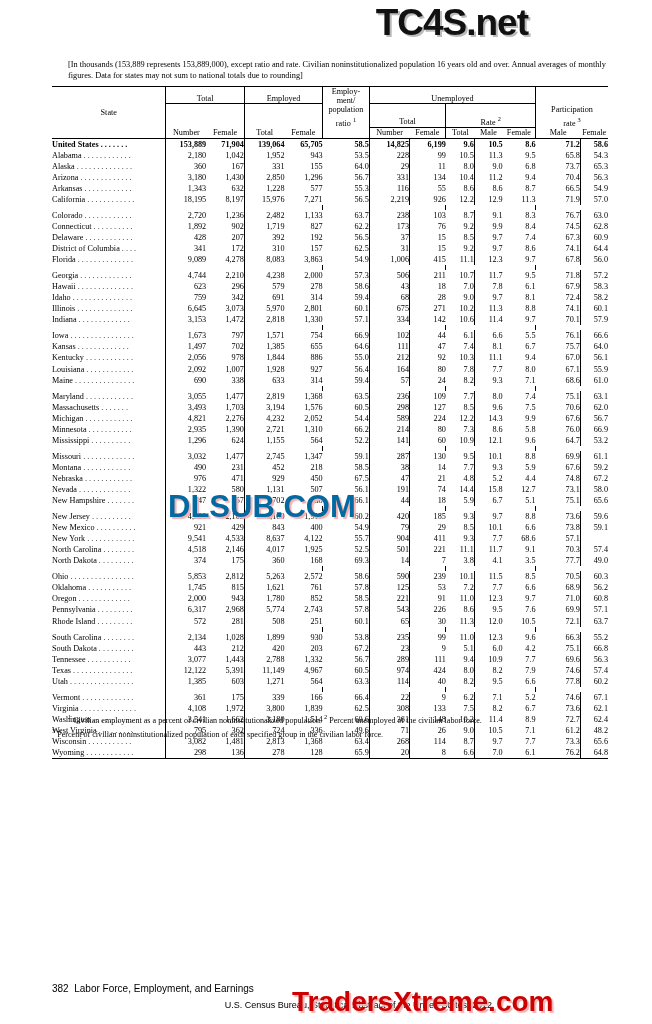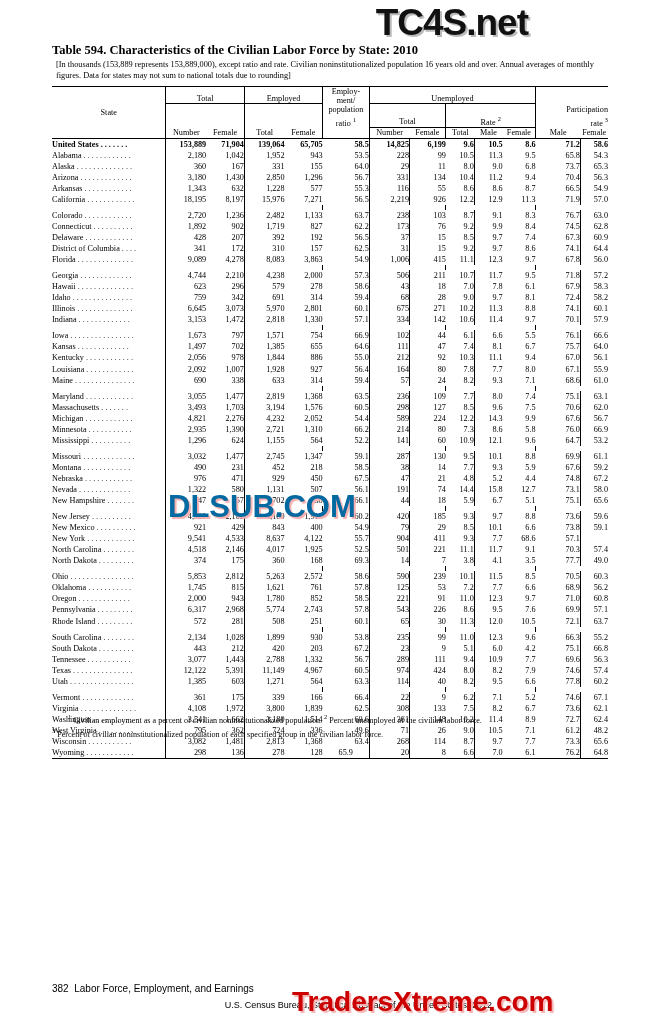--- a/index.html
+++ b/index.html
@@ -40,21 +40,21 @@
     z-index:40;
   }
 
   
   .title{
     position:absolute; left:52px; top:43px;
     font-family:"Liberation Serif", serif;
     font-weight:bold; font-size:12.5px;
   }
   .headnote{
-    position:absolute; left:56px; top:60px; width:560px;
+    position:absolute; left:68px; top:60px; width:560px;
     font-size:8.3px; line-height:10.5px;
   }
 
   
   table.main{
     position:absolute; left:52px; top:86px;
     width:556px;
     border-collapse:collapse;
     font-size:8.2px;
     font-family:"Liberation Serif", serif;
@@ -100,21 +100,20 @@
 </style>
 </head>
 <body>
 
 <div class="page">
 
   <div class="wm-tc4s">TC4S.net</div>
   <div class="wm-dlsub">DLSUB.COM</div>
   <div class="wm-traders">TradersXtreme.com</div>
 
-  <div class="title">Table 594. Characteristics of the Civilian Labor Force by State: 2010</div>
   <div class="headnote">[In thousands (153,889 represents 153,889,000), except ratio and rate. Civilian noninstitutionalized population 16 years old and over. Annual averages of monthly figures. Data for states may not sum to national totals due to rounding]</div>
 
   <table class="main">
     <colgroup>
       <col style="width:118px">
       <col style="width:42px">
         <col style="width:40px">
       <col style="width:42px">
         <col style="width:40px">
       <col style="width:48px">
@@ -126,21 +125,21 @@
       <col style="width:28px">
         <col style="width:28px">
     </colgroup>
     <thead>
       <tr class="hdr">
         <th rowspan="3" class="bt bb" style="vertical-align:middle;">State</th>
         <th colspan="2" class="bt bl thin">Total</th>
         <th colspan="2" class="bt bl thin">Employed</th>
         <th rowspan="2" class="bt bl" style="vertical-align:bottom;line-height:9.2px;">Employ-<br>ment/<br>population<br>ratio <sup>1</sup></th>
         <th colspan="5" class="bt bl thin">Unemployed</th>
-        <th colspan="2" class="bt bl" style="line-height:9.2px;text-align:right;" rowspan="2">Participation<br>rate <sup>3</sup></th>
+        <th colspan="2" class="bt bl" style="line-height:9.2px;" rowspan="2">Participation<br>rate <sup>3</sup></th>
       </tr>
       <tr class="hdr">
         <th colspan="2" rowspan="1" class="bl"></th>
         <th colspan="2" class="bl"></th>
         <th colspan="2" class="bl thin">Total</th>
         <th colspan="3" class="bl thin">Rate <sup>2</sup></th>
       </tr>
       <tr class="hdr">
         <th class="bb bl">Number</th>
         <th class="bb">Female</th>
@@ -1056,21 +1055,21 @@
           <td class="num">7.7</td>
           <td class="num">73.3</td>
           <td class="num bl">65.6</td>
         </tr>
         <tr class="row">
           <td class="state" style="border-bottom: 1px solid rgb(0, 0, 0);">Wyoming . . . . . . . . . . . .</td>
           <td class="num bl" style="border-bottom: 1px solid rgb(0, 0, 0);">298</td>
           <td class="num" style="border-bottom: 1px solid rgb(0, 0, 0);">136</td>
           <td class="num bl" style="border-bottom: 1px solid rgb(0, 0, 0);">278</td>
           <td class="num" style="border-bottom: 1px solid rgb(0, 0, 0);">128</td>
-          <td class="num" style="border-bottom: 1px solid rgb(0, 0, 0); text-align: center;">65.9</td>
+          <td class="num" style="border-bottom: 1px solid rgb(0, 0, 0);">65.9</td>
           <td class="num bl" style="border-bottom: 1px solid rgb(0, 0, 0); margin-left: 28px;">20</td>
           <td class="num bl" style="border-bottom: 1px solid rgb(0, 0, 0);">8</td>
           <td class="num" style="border-bottom: 1px solid rgb(0, 0, 0);">6.6</td>
           <td class="num bl" style="border-bottom: 1px solid rgb(0, 0, 0);">7.0</td>
           <td class="num" style="border-bottom: 1px solid rgb(0, 0, 0);">6.1</td>
           <td class="num" style="border-bottom: 1px solid rgb(0, 0, 0); padding-left: 30px;">76.2</td>
           <td class="num bl" style="border-bottom: 1px solid rgb(0, 0, 0);">64.8</td>
         </tr>
       </tbody>
   </table>

